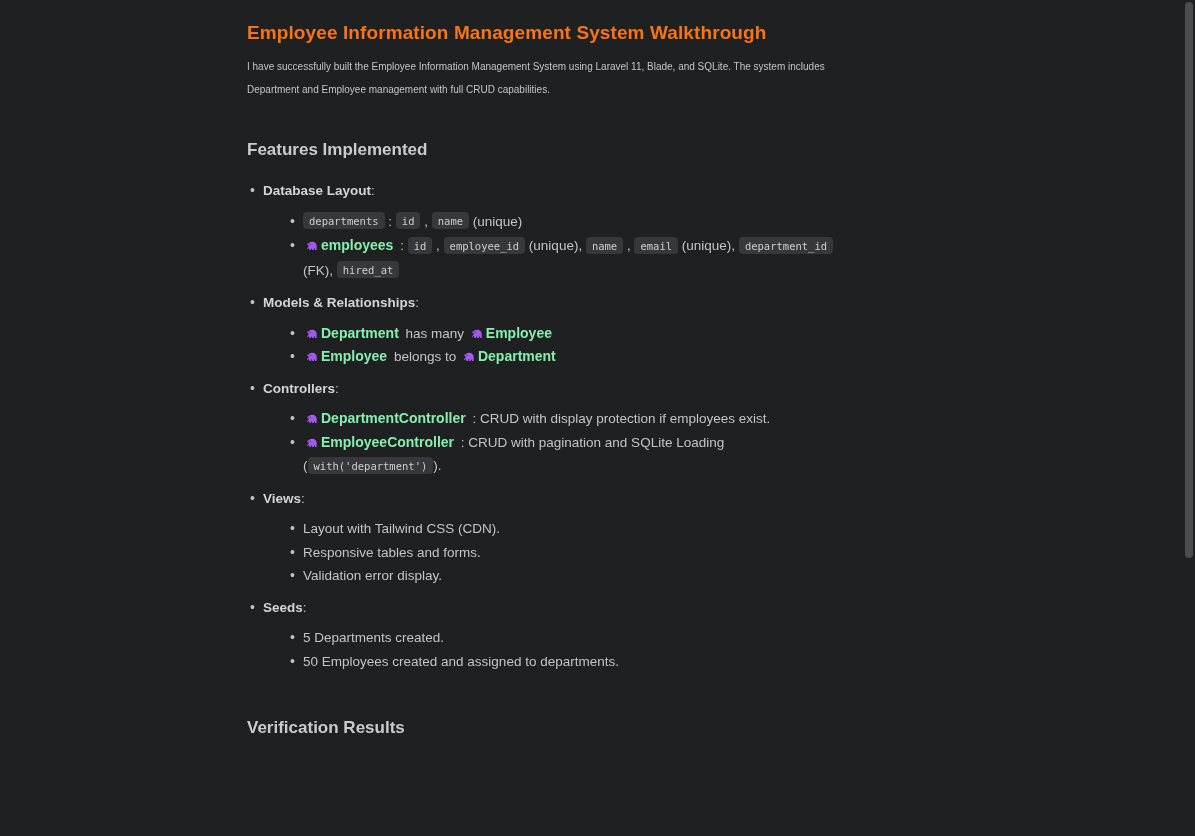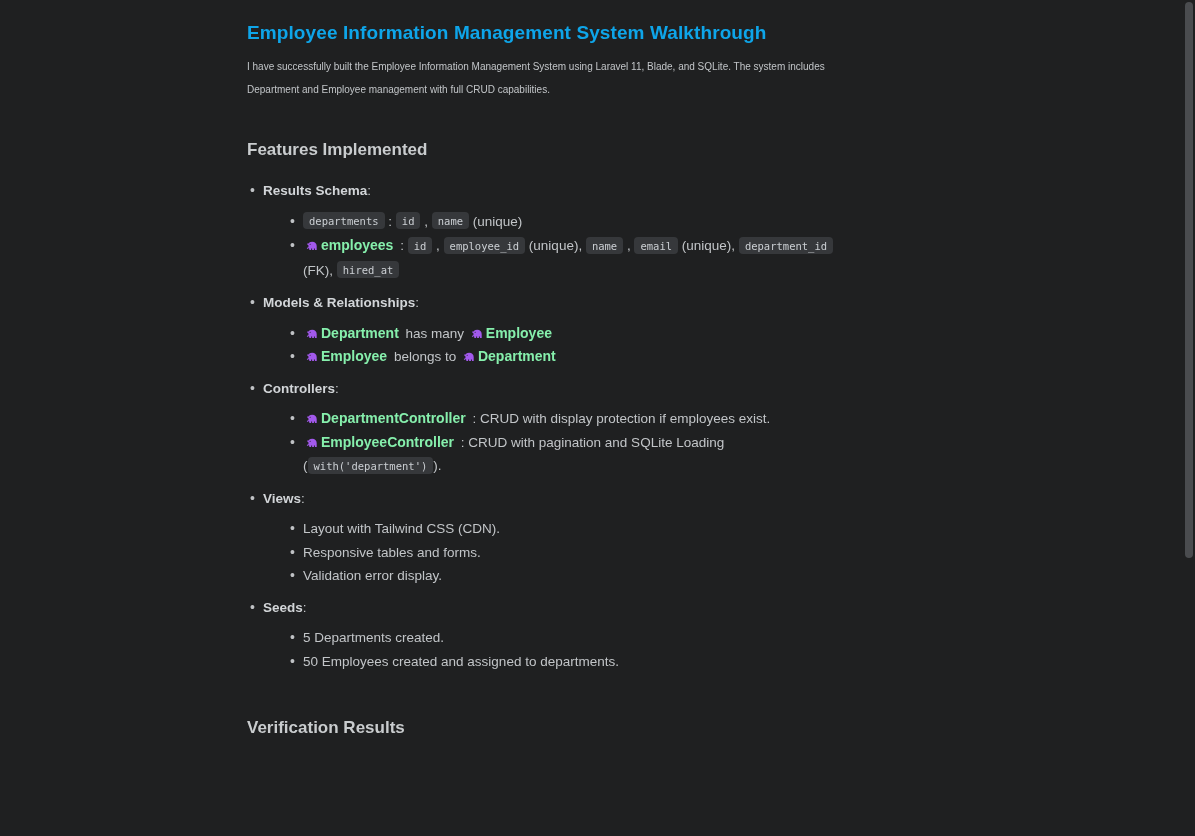--- a/index.html
+++ b/index.html
@@ -8,21 +8,21 @@
     background:#1f2021;
     font-family:"Liberation Sans", sans-serif;
     color:#c2c5c8;
     position:relative;
   }
   .content {
     position:absolute; left:247px; top:0; width:597px;
   }
   h1 {
     margin-top:19px;
-    font-size:19px; line-height:27px; font-weight:700; color:#0ea5e9;
+    font-size:19px; line-height:27px; font-weight:700; color:#f97316;
     letter-spacing:0.1px;
   }
   h2 {
     margin-top:37px;
     font-size:17px; line-height:24px; font-weight:700; color:#c9ccce;
   }
   h2.verification { margin-top:43px; }
   p.lead {
     margin-top:9px;
     font-size:10px; line-height:23px; color:#c2c5c8;
@@ -72,21 +72,21 @@
 
   <h1>Employee Information Management System Walkthrough</h1>
 
   <p class="lead">I have successfully built the Employee Information Management System using Laravel 11, Blade, and SQLite. The system includes Department and Employee management with full CRUD capabilities.</p>
 
   <h2>Features Implemented</h2>
 
   <ul class="l1">
 
     <li>
-      <span class="b">Results Schema</span><span>:</span>
+      <span class="b">Database Layout</span><span>:</span>
       <ul class="l2">
         <li>
           <code class="chip">departments</code><span> : </span><code class="chip">id</code><span> , </span><code class="chip">name</code><span> (unique)</span>
         </li>
         <li>
           <span class="fileref"><svg viewBox="0 0 24 24" width="12" height="12" fill="#a259ec">
                 <path d="M12.5 3.5c5.2 0 8.9 3.4 8.9 8.3v8.2h-3.6v-3.2h-1.9v3.2h-3.7v-3.2h-1.9v3.2H6.7v-.9c0-1.6-.6-2.6-1.8-2.6-.9 0-1.5.5-1.9 1.3l-1.4-1c.7-1.4 1.9-2.2 3.3-2.3v-4C3.2 10 2.4 8.6 2.4 6.8h2.9c.2-.5.5-1 .9-1.4 1.5-1.3 3.6-1.9 6.3-1.9z"></path>
                 <circle cx="8.3" cy="8.6" r="1.1" fill="#1f2021"></circle>
               </svg><span class="fname">employees</span></span><span> : </span><code class="chip">id</code><span> , </span><code class="chip">employee_id</code><span> (unique), </span><code class="chip">name</code><span> , </span><code class="chip">email</code><span> (unique), </span><code class="chip">department_id</code><span> (FK), </span><code class="chip">hired_at</code>
         </li>

